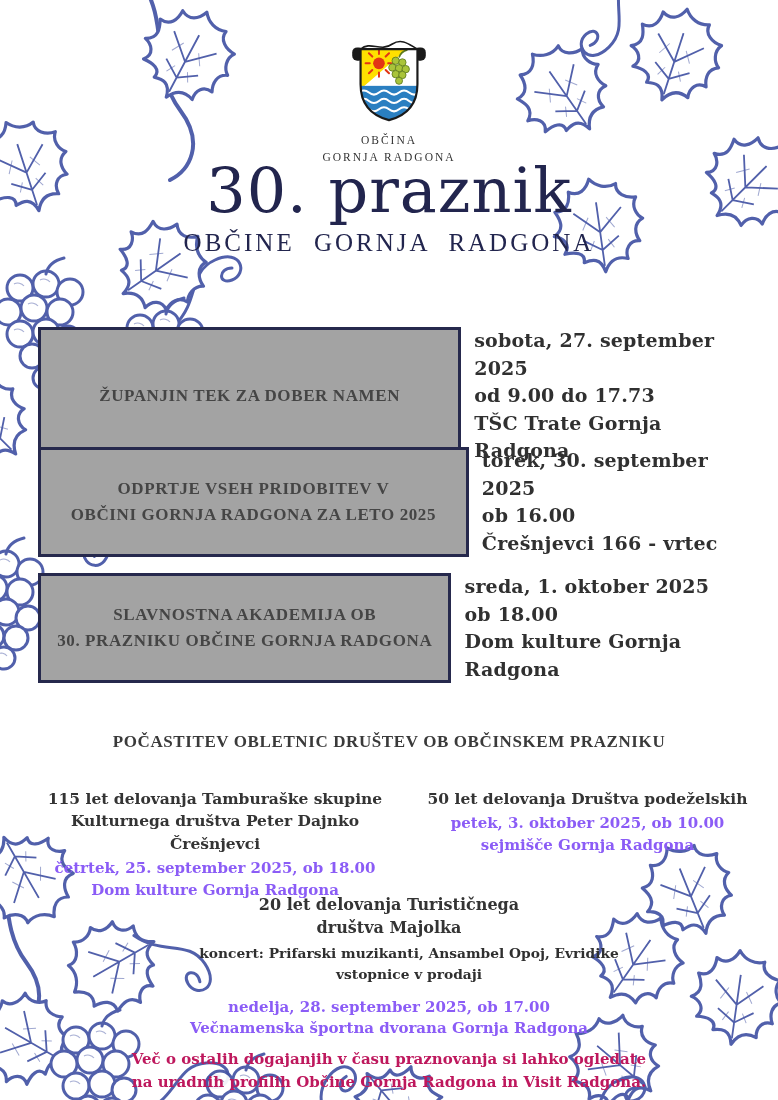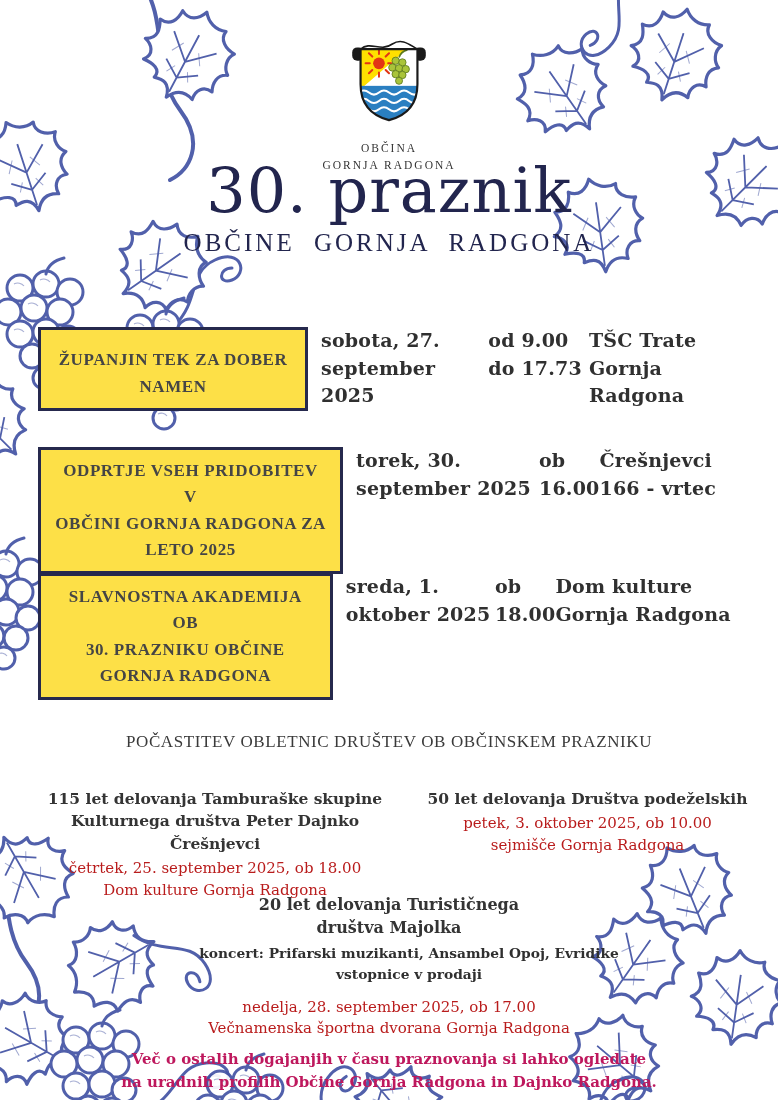--- a/index.html
+++ b/index.html
@@ -11,50 +11,50 @@
     background:#ffffff;
     overflow:hidden;
     font-family:"DejaVu Serif", serif;
     color:#3b3b3b;
   }
   
   .deco { position:absolute; pointer-events:none; opacity:.92; z-index:0; }
   
   .header { position:absolute; top:34px; left:0; width:100%; text-align:center; z-index:2; }
   .coa { display:block; margin:0 auto; }
-  .muni-name { margin-top:14px; font-family:"Liberation Serif", serif; font-size:11.5px; letter-spacing:2px; color:#333; line-height:1.45; }
+  .muni-name { margin-top:6px; font-family:"Liberation Serif", serif; font-size:11.5px; letter-spacing:2px; color:#333; line-height:1.45; }
   .title-block { position:absolute; top:158px; left:0; width:100%; text-align:center; z-index:2; color:#22254e; }
   .title-main { font-family:"DejaVu Serif", serif; font-size:62px; line-height:1.05; letter-spacing:1px; font-weight:500; }
   .title-sub  { font-family:"Liberation Serif", serif; font-size:25px; letter-spacing:3px; word-spacing:10px; margin-top:6px; }
   
   .event-row { position:absolute; left:38px; width:712px; display:flex; align-items:stretch; z-index:2; }
   .row-1 { top:327px; } .row-2 { top:447px; } .row-3 { top:573px; }
   .event-box {
     width:458px; min-height:84px;
-    border:3px solid #26294d; background:#fde047;
-    display:flex; flex-direction:column; justify-content:flex-end; align-items:center;
+    border:3px solid #26294d; background:#a3a3a3;
+    display:flex; flex-direction:column; justify-content:center; align-items:center;
     text-align:center; padding:8px 14px;
     font-family:"Liberation Serif", serif;
     font-size:17px; font-weight:700; letter-spacing:.6px; color:#454545;
     line-height:1.55;
   }
   .event-details {
-    margin-left:13px; display:flex; flex-direction:row; justify-content:center;
+    margin-left:13px; display:flex; flex-direction:column; justify-content:center;
     font-weight:700; font-size:19px; line-height:1.45; color:#303030; letter-spacing:.2px;
   }
   
   .section-heading {
     position:absolute; top:732px; left:0; width:100%; text-align:center; z-index:2;
-    font-family:"Liberation Serif", serif; font-weight:400; font-size:17px; letter-spacing:.6px; color:#3a3a3a;
+    font-family:"Liberation Serif", serif; font-weight:700; font-size:17px; letter-spacing:.6px; color:#3a3a3a;
   }
   .ann-col { position:absolute; z-index:2; text-align:center; }
   .ann-left  { top:788px; left:30px;  width:370px; }
   .ann-right { top:788px; left:425px; width:325px; }
   .ann-title { font-weight:700; font-size:15.5px; line-height:1.45; color:#343434; }
-  .ann-meta  { font-weight:400; font-size:15px;  line-height:1.42; color:#b91c1c; margin-top:3px; }
+  .ann-meta  { font-weight:700; font-size:15px;  line-height:1.42; color:#8b5cf6; margin-top:3px; }
   .ann-center { position:absolute; top:893px; left:0; width:100%; text-align:center; z-index:2; }
   .ann-center .ann-title { font-size:16px; }
   .ann-note { font-weight:700; font-size:13.8px; line-height:1.5; color:#2f2f2f; margin-top:4px;padding-left:40px; }
   .ann-center .ann-meta { font-size:15px; margin-top:12px; }
   
   .footer-note {
     position:absolute; top:1048px; left:0; width:100%; text-align:center; z-index:2;
     font-weight:700; font-size:15px; line-height:1.5; color:#be185d;
   }
 </style>
@@ -261,16 +261,16 @@
       <div>vstopnice v prodaji</div>
     </div>
     <div class="ann-meta">
       <div>nedelja, 28. september 2025, ob 17.00</div>
       <div>Večnamenska športna dvorana Gornja Radgona</div>
     </div>
   </div>
 
   <div class="footer-note">
     <div>Več o ostalih dogajanjih v času praznovanja si lahko ogledate</div>
-    <div>na uradnih profilih Občine Gornja Radgona in Dajnko Radgona.</div>
+    <div>na uradnih profilih Občine Gornja Radgona in Visit Radgona.</div>
   </div>
 
 </div>
 
 </body></html>

